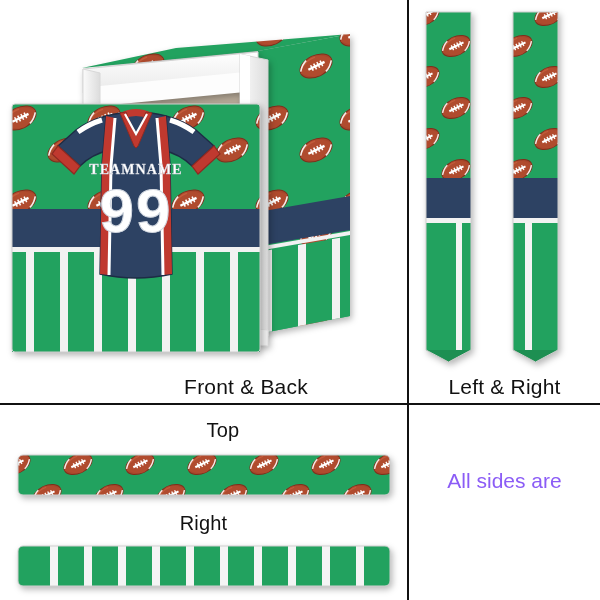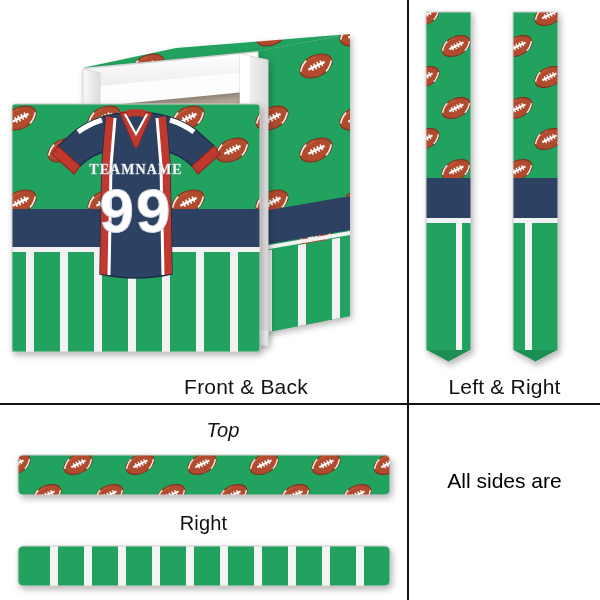--- a/index.html
+++ b/index.html
@@ -23,21 +23,21 @@
     color:#111;
     font-size:21px;
     line-height:26px;
     letter-spacing:.2px;
     white-space:nowrap;
   }
   .caption.sm{font-size:20px;}
   .note{
     position:absolute;
     text-align:center;
-    color:#000000;
+    color:#8b5cf6;
     font-size:21px;
     line-height:28px;
   }
 
   
   .art{position:absolute;}
   .shadowed{filter:drop-shadow(2px 3px 3px rgba(0,0,0,.28));}
 
   
   svg{display:block;overflow:visible;}
@@ -200,21 +200,21 @@
         <rect x="116" y="223" width="7" height="127" fill="#f4f4f4"></rect>
         <path d="M104,350 L126.5,362 L149,350" fill="#1d8f52"></path>
         <path d="M104,12 L149,12 L149,350 L126.5,362 L104,350 Z" fill="none" stroke="#cfcfcf" stroke-width="1"></path>
       </g>
     </svg>
     <div class="caption" style="left:0;top:374px;width:191px;">Left &amp; Right</div>
   </div>
 
   <div class="art" style="left:0;top:405px;width:407px;height:195px;">
 
-    <div class="caption sm" style="left:0;top:12px;width:446px;font-style:italic;">Top</div>
+    <div class="caption sm" style="left:0;top:12px;width:446px;">Top</div>
 
     <svg width="407" height="60" viewBox="0 0 407 60" style="position:absolute;left:0;top:44px;">
       <g class="shadowed">
         <rect x="18" y="6" width="372" height="40" rx="5" fill="url(#ballpat2)"></rect>
         <rect x="18" y="6" width="372" height="40" rx="5" fill="none" stroke="#d0d0d0" stroke-width="1"></rect>
       </g>
     </svg>
 
     <div class="caption sm" style="left:0;top:105px;width:407px;">Right</div>
 

